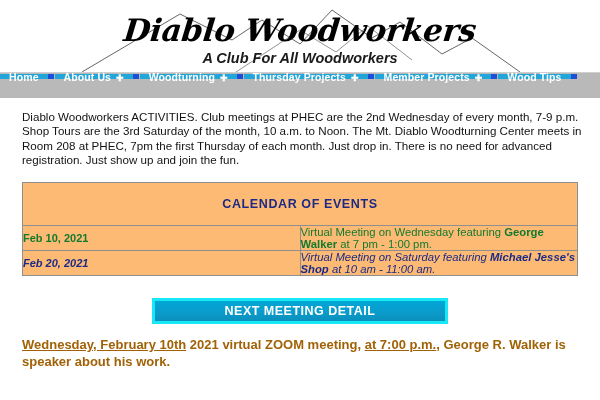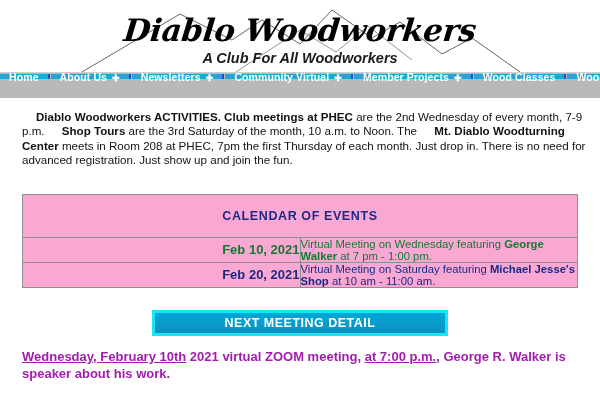--- a/index.html
+++ b/index.html
@@ -81,21 +81,21 @@
     background: #22a5d8;
     color: #ffffff;
     font-size: 10.5px;
     font-weight: bold;
     display: flex;
     align-items: center;
     justify-content: center;
     padding: 0 9px;
     margin: 1px 1px 19px 0;
     white-space: nowrap;
-    border-right: 2px solid #1d4ed8;
+    border-right: 6px solid #1d4ed8;
     box-sizing: border-box;
     letter-spacing: 0.1px;
     cursor: pointer;
     flex: 0 0 auto;
   }
   .nav-item .caret {
     font-size: 9px;
     margin-left: 5px;
     display: inline-block;
     transform: translateY(1px);
@@ -108,62 +108,61 @@
     top: 98px;
     width: 600px;
   }
   .activities {
     margin: 12px 12px 0 22px;
     font-size: 11.6px;
     line-height: 14.4px;
     color: #121212;
     text-align: left;
   }
-  .activities b { font-weight: bold; margin-left: 14px; }
+  .activities b { font-weight: normal; }
 
   
   .cal-table {
-    margin: 26px 0 0 22px;
+    margin: 14px 0 0 22px;
     width: 556px;
     border-collapse: collapse;
     border: 1px solid #8f8f8f;
-    background: #f9a8d4;
+    background: #fdba74;
     table-layout: fixed;
   }
   .cal-table td {
     border: 1px solid #8f8f8f;
     padding: 0;
     vertical-align: middle;
   }
   .cal-head-cell {
     height: 42px;
     text-align: center;
     font-size: 12.5px;
     font-weight: bold;
     color: #1c2a86;
     letter-spacing: 0.6px;
   }
   .cal-date {
     width: 101px;
     height: 24px;
     padding-left: 9px;
-    font-size: 13px;
-    font-weight: bold;
-    text-align: right;
+    font-size: 11px;
+    font-weight: bold;
   }
   .cal-desc {
     height: 24px;
     padding-left: 7px;
     font-size: 11.3px;
   }
   .cal-desc b { font-weight: bold; }
   .row-green .cal-date,
   .row-green .cal-desc { color: #127a2e; }
   .row-blue .cal-date,
-  .row-blue .cal-desc { color: #1c2a86; }
+  .row-blue .cal-desc { color: #1c2a86; font-style: italic; }
 
   
   .btn-wrap {
     margin-top: 22px;
     text-align: center;
     border-radius: 7px;
   }
   .next-btn {
     display: inline-block;
     width: 290px;
@@ -179,21 +178,21 @@
     cursor: pointer;
     box-sizing: content-box;
   }
 
   
   .notice {
     margin: 12px 12px 0 22px;
     font-size: 13px;
     line-height: 17px;
     font-weight: bold;
-    color: #a21caf;
+    color: #a16207;
     text-align: left;
   }
   .notice u { text-decoration: underline; }
 </style>
 </head>
 <body>
 
 <div class="header">
   <svg class="mountains" viewBox="0 0 600 72" preserveAspectRatio="none">
     <polyline points="82,72 180,14 232,40 262,20 300,44 332,10 372,38 400,22 442,54 472,38 520,72" fill="none" stroke="#555555" stroke-width="0.9"></polyline>
@@ -207,33 +206,30 @@
 
 <div class="navbar" id="navbar">
     <div class="nav-item">
       <span>Home</span>
     </div>
     <div class="nav-item">
       <span>About Us</span>
       <span class="caret">✚</span>
     </div>
     <div class="nav-item">
-      <span>Newsletters</span>
-      <span class="caret">✚</span>
-    </div>
-    <div class="nav-item">
-      <span>Community Virtual</span>
+      <span>Woodturning</span>
+      <span class="caret">✚</span>
+    </div>
+    <div class="nav-item">
+      <span>Thursday Projects</span>
       <span class="caret">✚</span>
     </div>
     <div class="nav-item">
       <span>Member Projects</span>
       <span class="caret">✚</span>
-    </div>
-    <div class="nav-item">
-      <span>Wood Classes</span>
     </div>
     <div class="nav-item">
       <span>Wood Tips</span>
     </div>
   </div>
 
 <div class="content">
 
   <p class="activities">
     <b>Diablo Woodworkers ACTIVITIES. Club meetings at PHEC</b><span> are the 2nd Wednesday of every month, 7-9 p.m. </span><b>Shop Tours</b><span> are the 3rd Saturday of the month, 10 a.m. to Noon. The </span><b>Mt. Diablo Woodturning Center</b><span> meets in Room 208 at PHEC, 7pm the first Thursday of each month. Just drop in. There is no need for advanced registration. Just show up and join the fun.</span>

